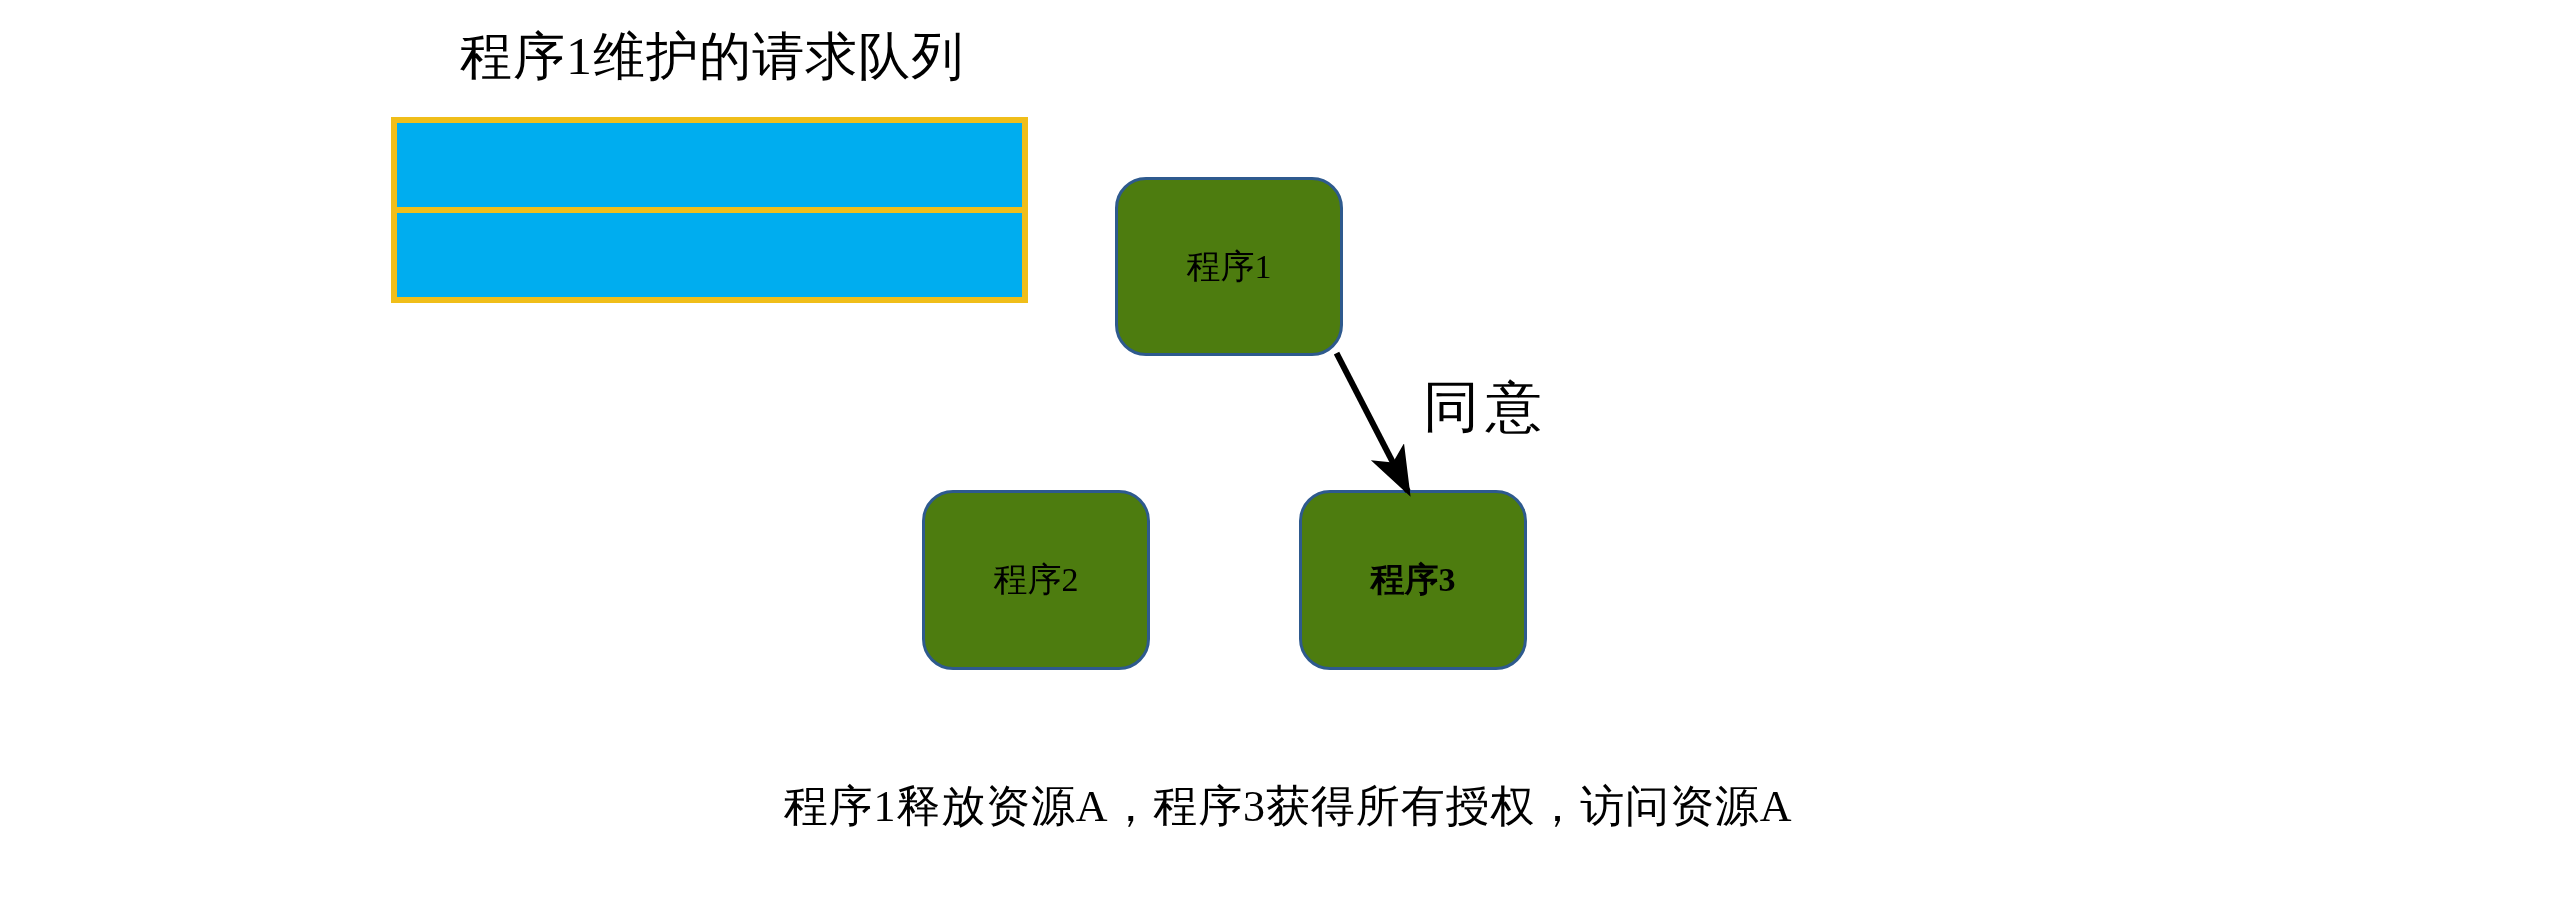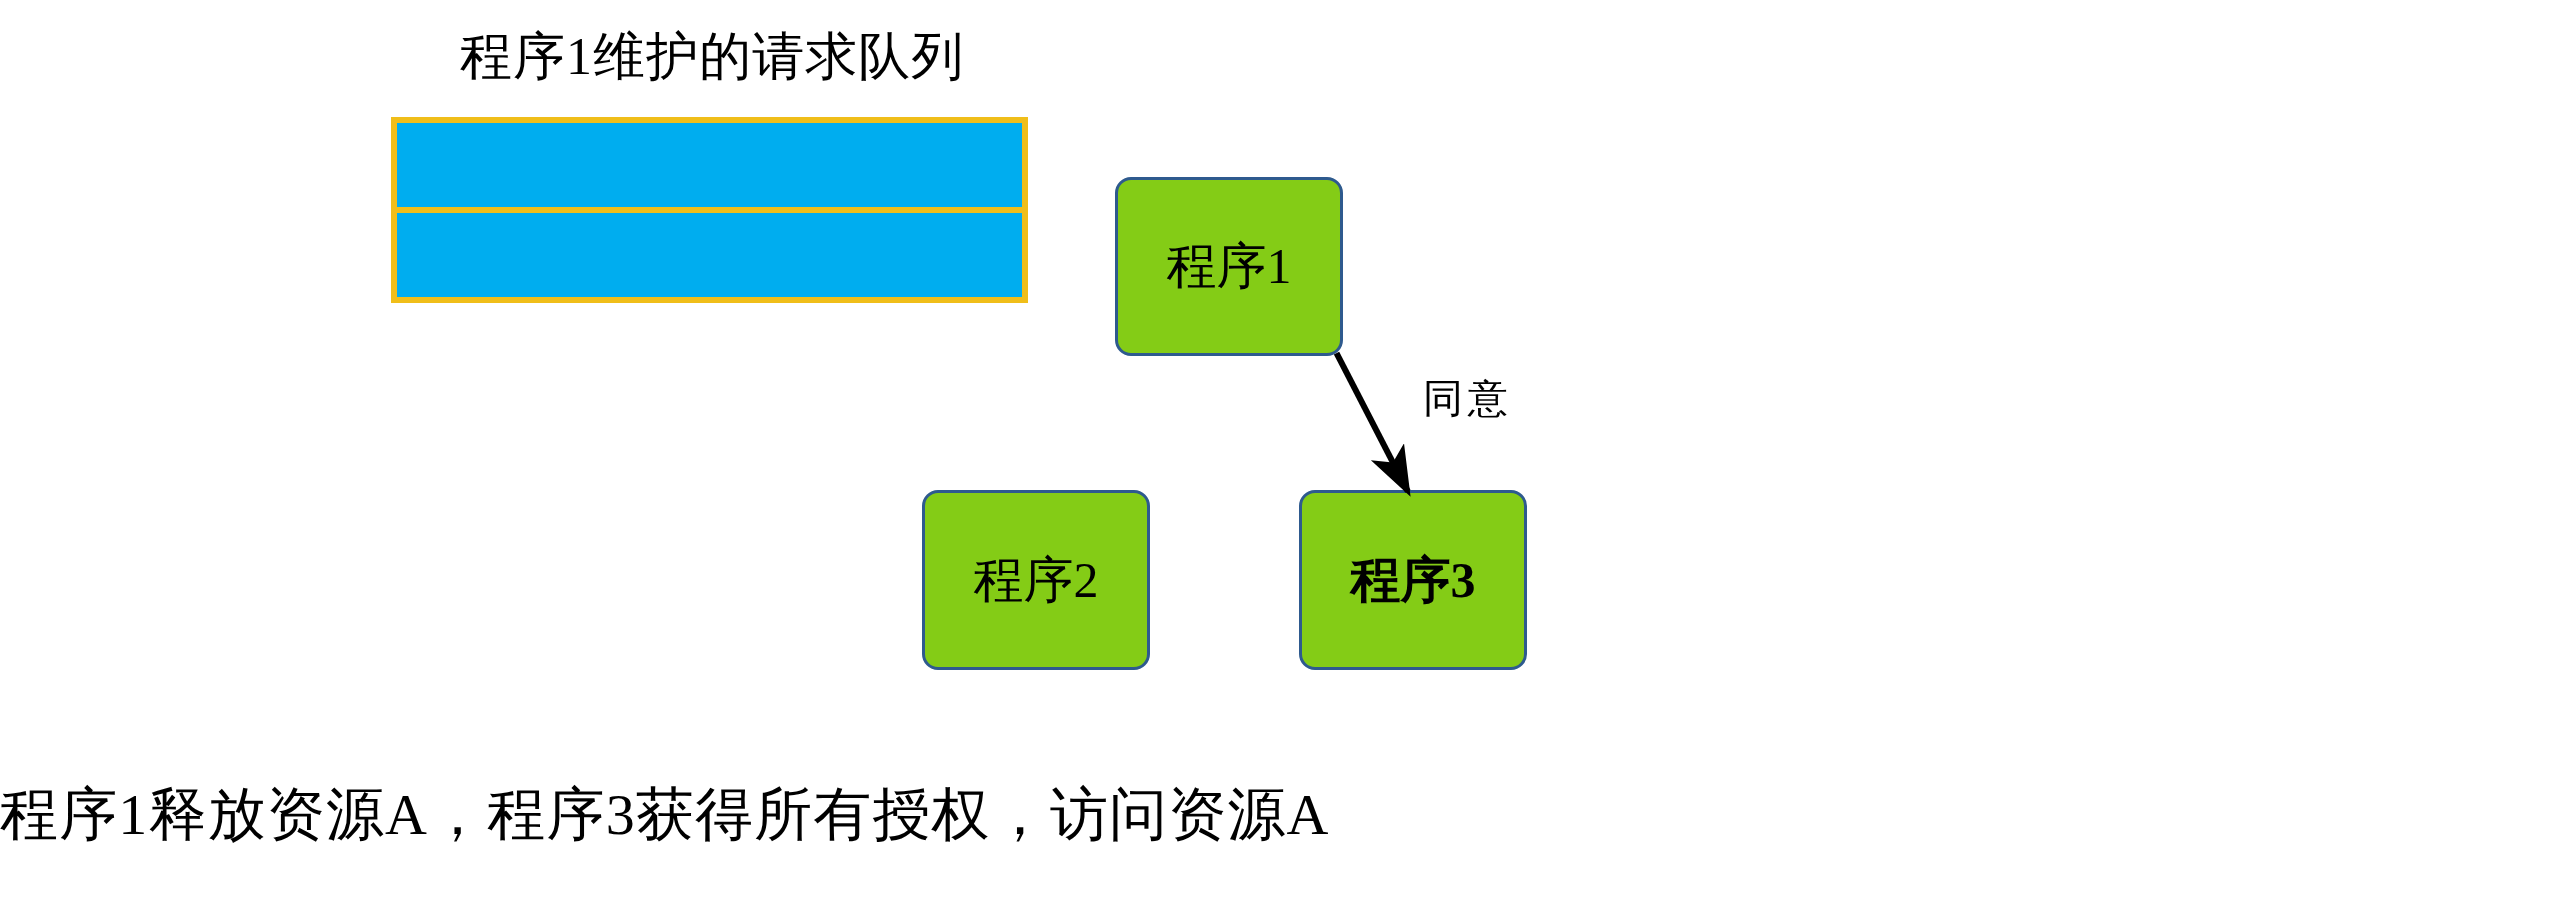--- a/index.html
+++ b/index.html
@@ -33,22 +33,22 @@
     top: 31px;
     font-size: 52px;
     line-height: 1;
   }
 
   .caption {
     position: absolute;
     left: 0;
     top: 782px;
     width: 2576px;
-    text-align: left;
-    font-size: 58px;
+    text-align: center;
+    font-size: 44px;
     line-height: 1.15;
   }
 
   
   .queue-box {
     position: absolute;
     left: 391px;
     top: 117px;
     width: 637px;
     height: 186px;
@@ -63,49 +63,49 @@
     background: #00ADEF;
   }
   .queue-slot + .queue-slot {
     border-top: 6px solid #F0BE19;
   }
 
   
   .proc-box {
     position: absolute;
     box-sizing: border-box;
-    background: #84cc16;
+    background: #4d7c0f;
     border: 3.4px solid #2E5A8E;
-    border-radius: 16px;
+    border-radius: 31px;
     display: flex;
     align-items: center;
     justify-content: center;
     color: #000000;
-    font-size: 50px;
+    font-size: 34px;
     font-family: "Liberation Serif", "DejaVu Serif", serif;
   }
   #proc1 { left: 1115px; top: 177px; width: 228px; height: 179px; }
   #proc2 { left: 922px; top: 490px; width: 228px; height: 180px; }
   #proc3 { left: 1299px; top: 490px; width: 228px; height: 180px; font-weight: bold; }
 
   
   .arrow-layer {
     position: absolute;
     left: 0;
     top: 0;
     width: 2576px;
     height: 920px;
     pointer-events: none;
   }
 
   .edge-label {
     position: absolute;
     left: 1423px;
     top: 379px;
-    font-size: 40px;
+    font-size: 56px;
     line-height: 1;
     letter-spacing: 0.12em;
   }
 </style>
 </head>
 <body>
 
 <div id="canvas">
 
   <div class="cjk queue-title">程序1维护的请求队列</div>

